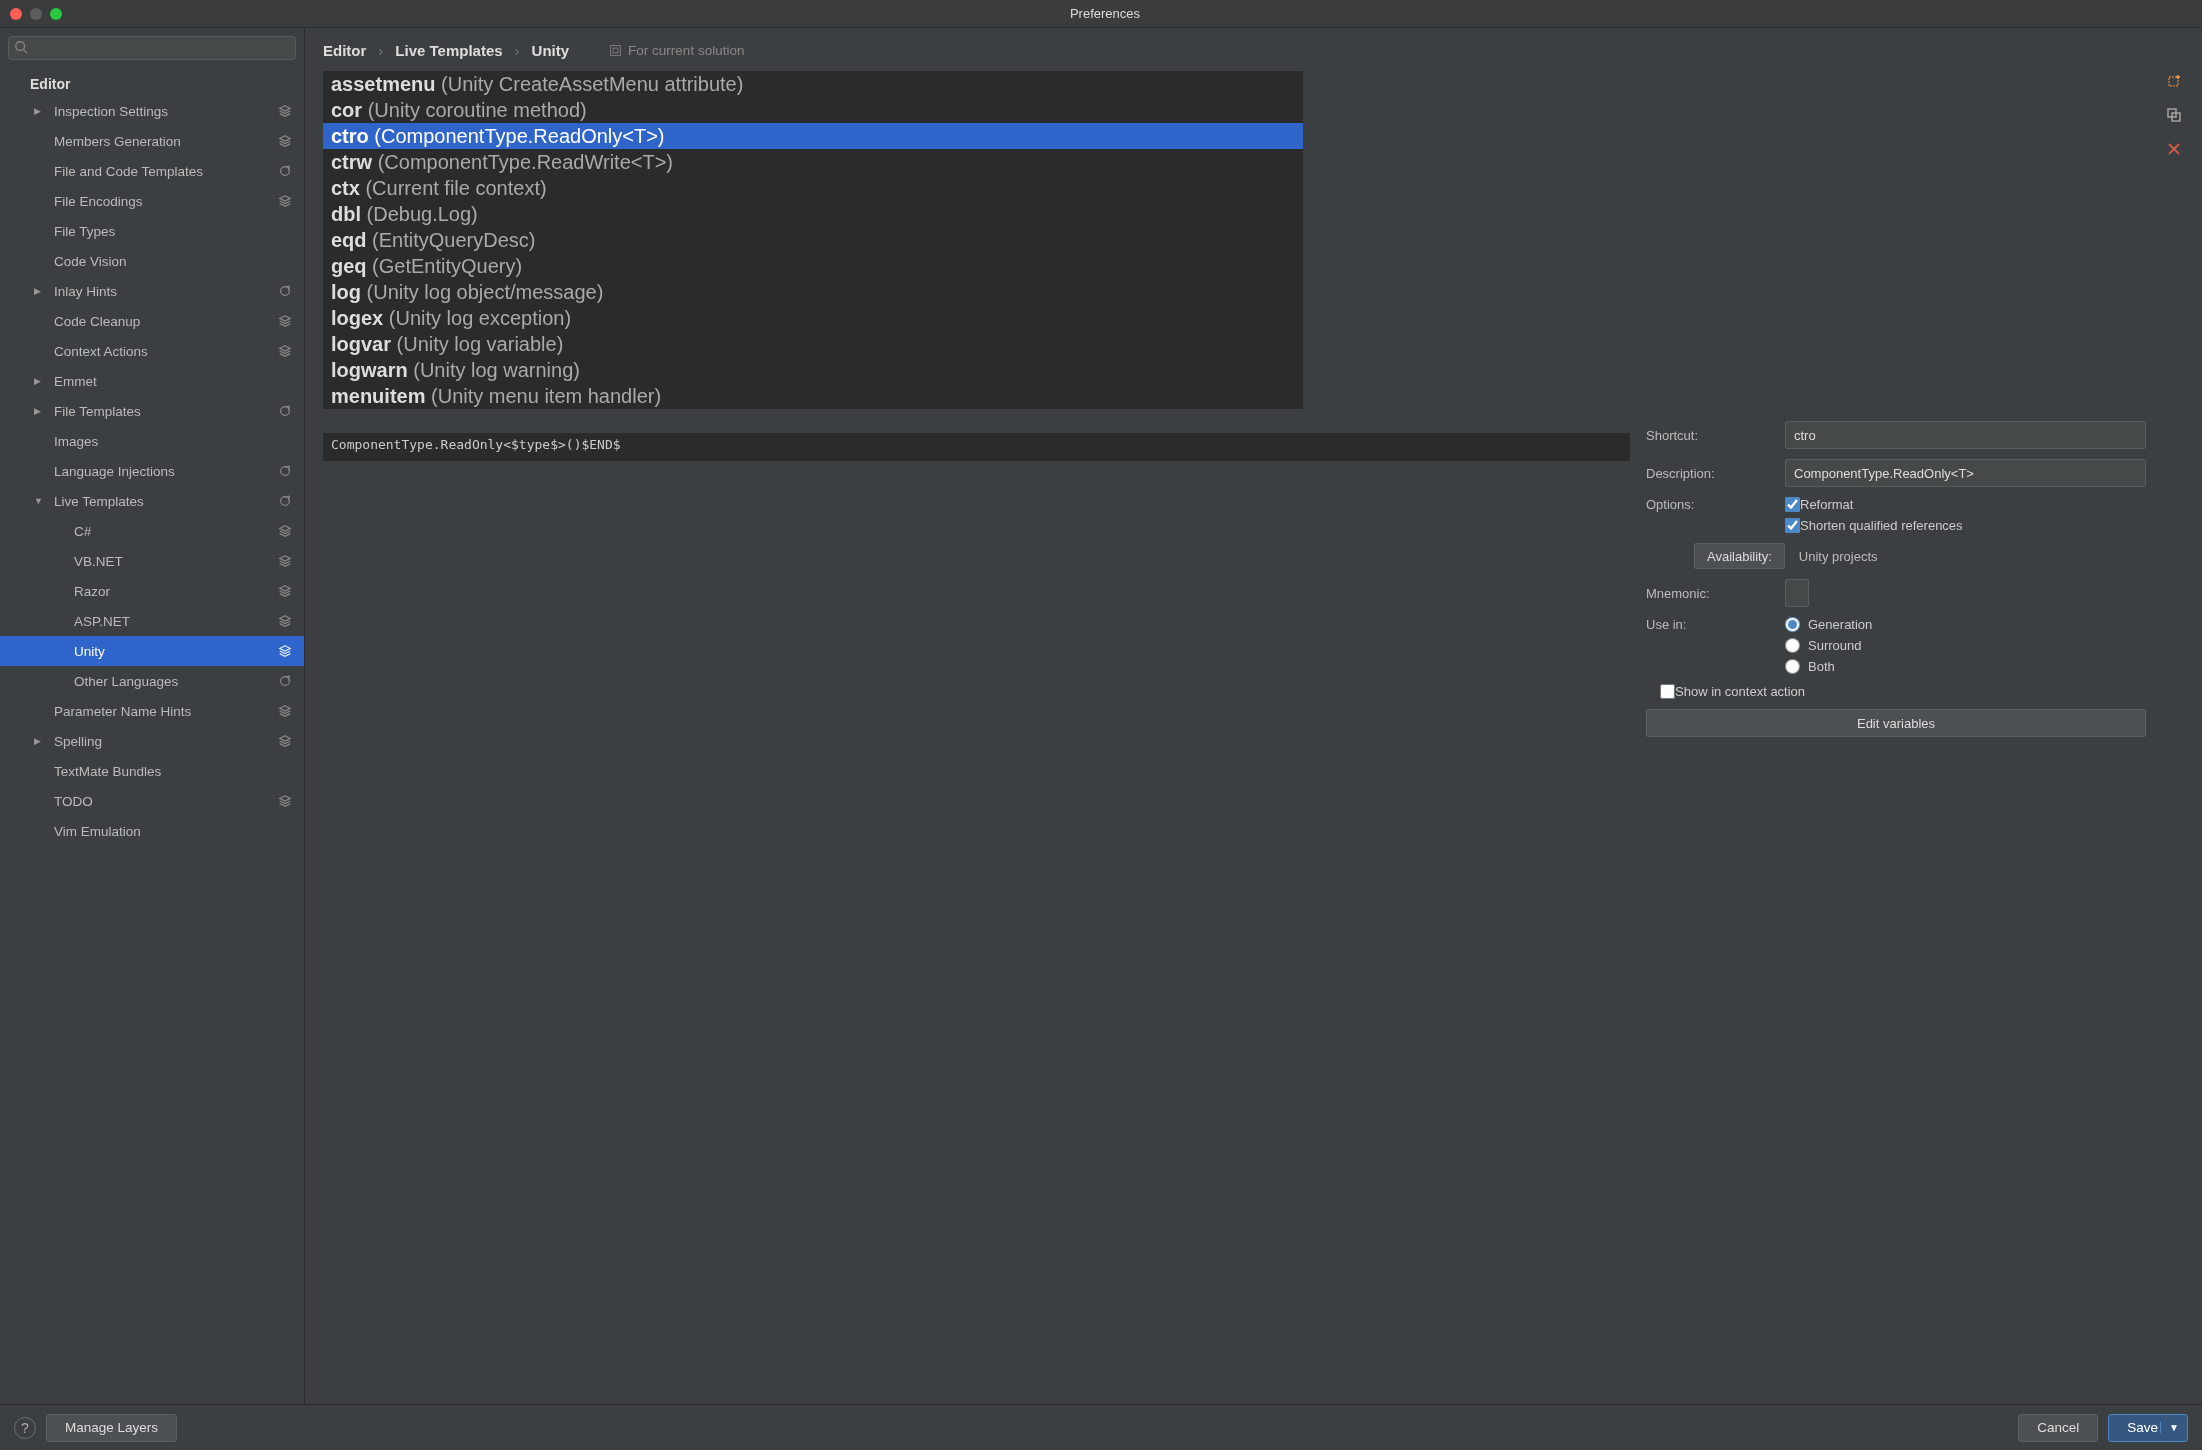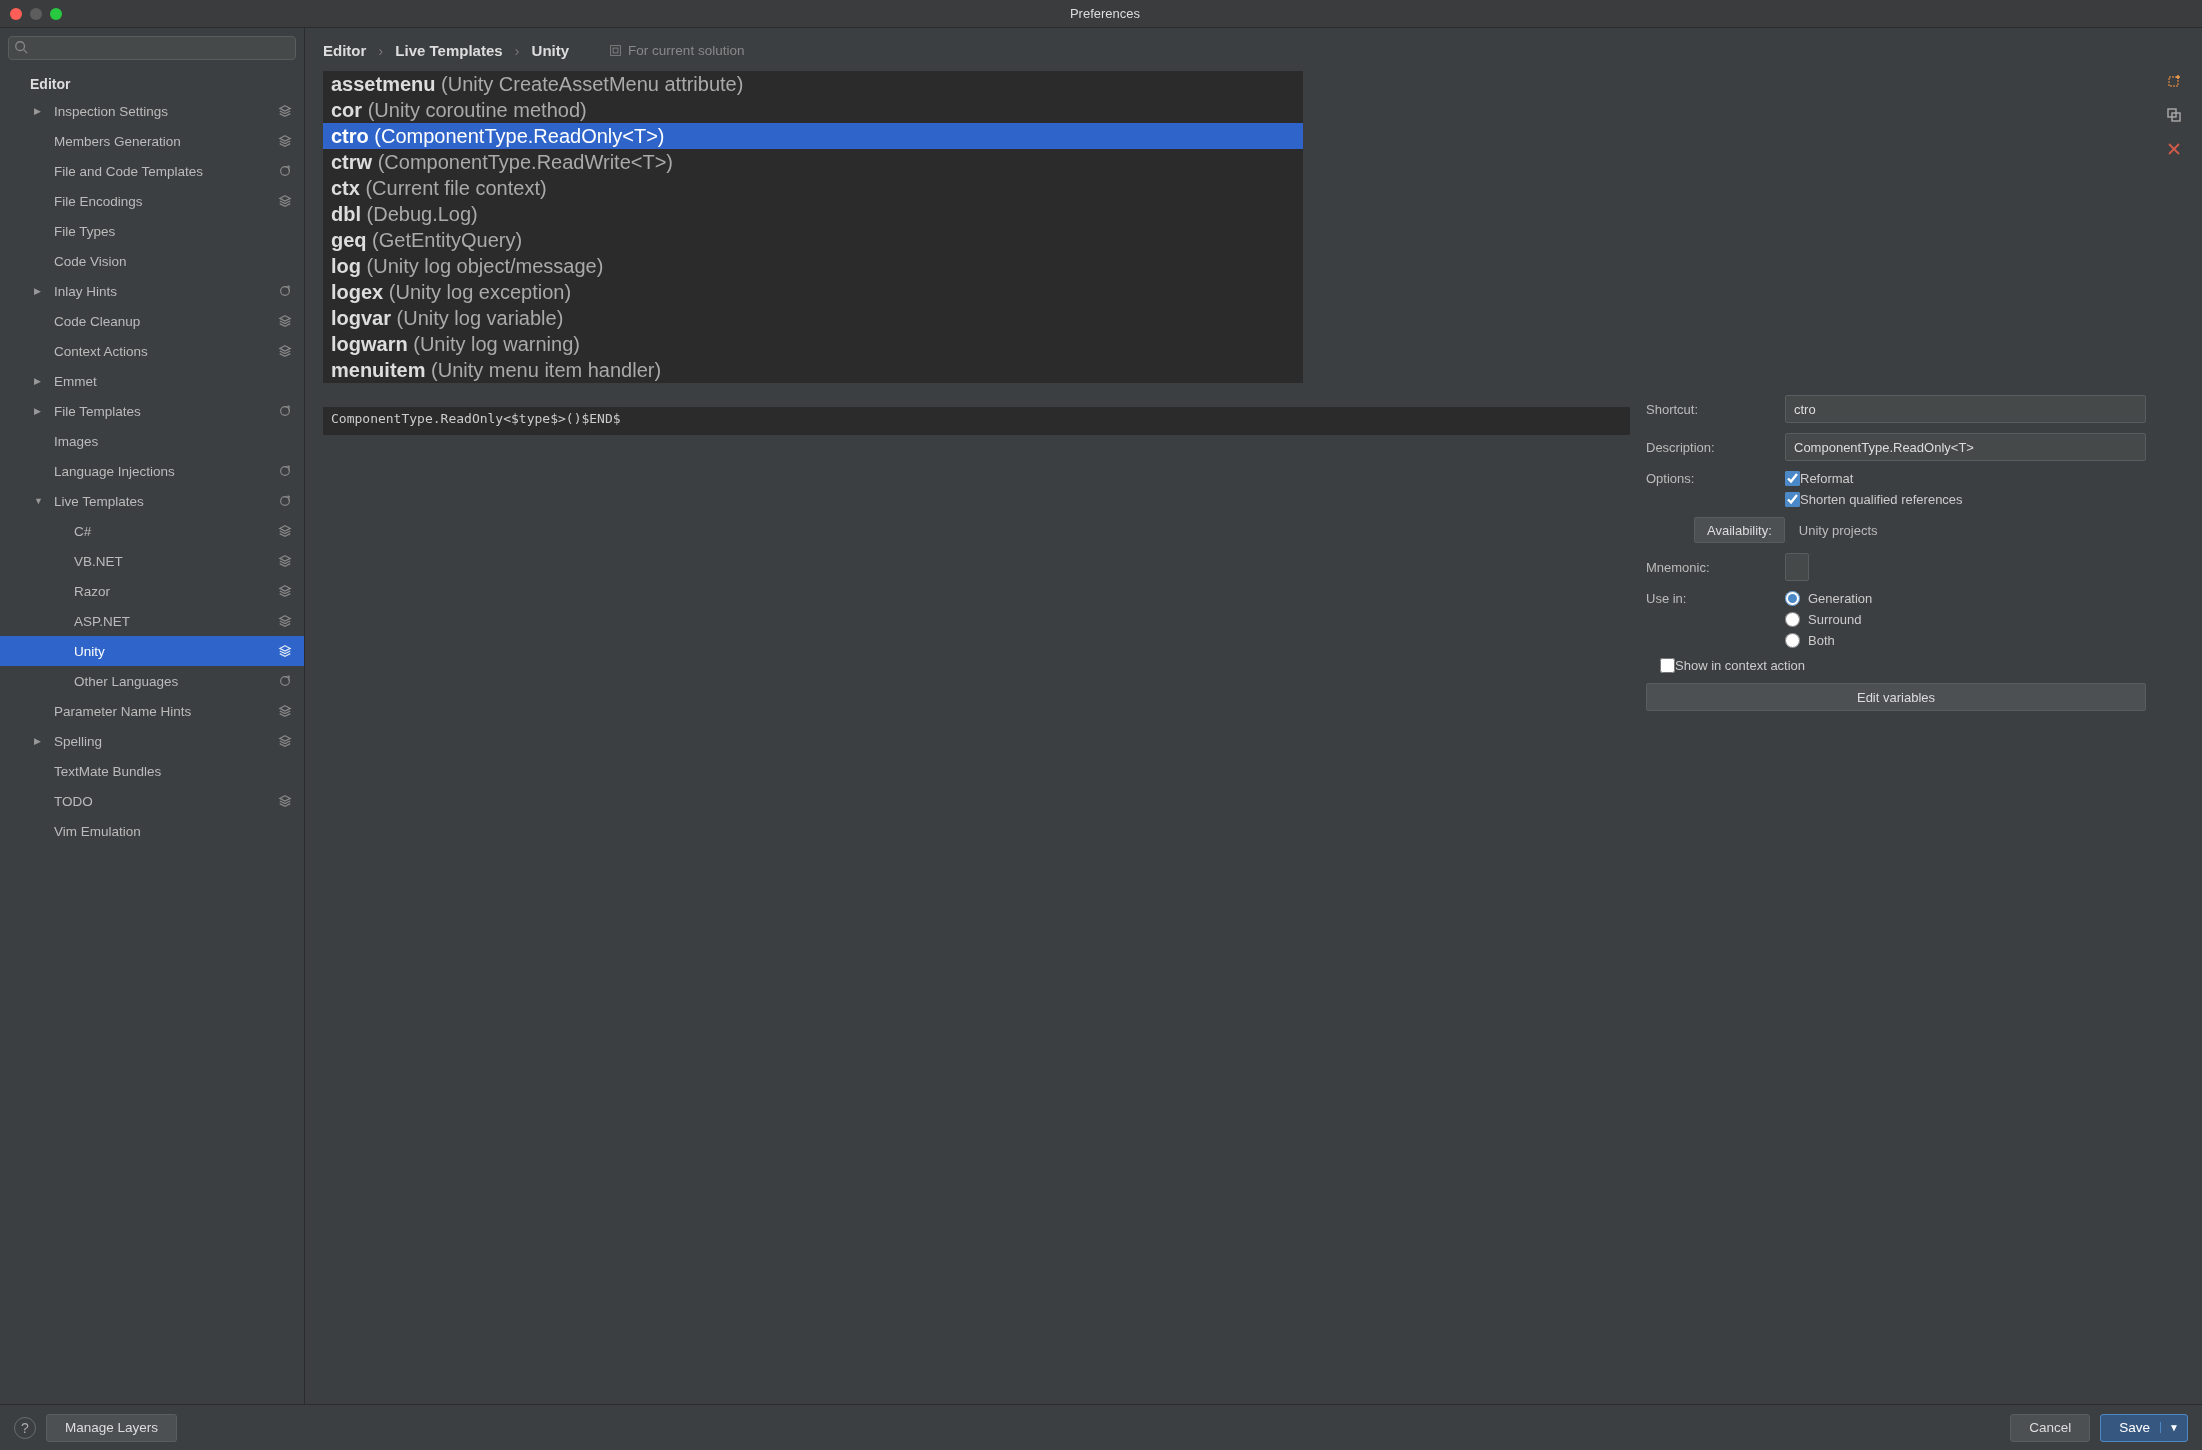--- a/index.html
+++ b/index.html
@@ -161,21 +161,21 @@
   border: 1px solid #6a6d6e; color: #aaa;
   display:flex; align-items:center; justify-content:center;
   font-size: 14px;
 }
 .btn {
   height: 28px; padding: 0 18px;
   background: #4c5052; border: 1px solid #5a5d5e; color: #ddd;
   border-radius: 3px; font-size: 13.5px;
 }
 .btn.primary { background: #365880; border-color: #4a88c7; color: #fff; }
-.btn.primary-split { padding-right: 8px; display: inline-flex; align-items: center; gap: 10px; }
+.btn.primary-split { padding-right: 8px; display: inline-flex; align-items: center; gap: 2px; }
 .btn .split-arrow { border-left: 1px solid #4a88c7; padding-left: 8px; font-size: 10px; }
 .footer .spacer { flex: 1; }
 
 
 ::-webkit-scrollbar { width: 10px; }
 ::-webkit-scrollbar-thumb { background: #555; border-radius: 5px; }
 .template-list { width:100%; }
 
 
 .upper-panel { background:#2b2b2b; margin-right: 0; }
@@ -451,20 +451,21 @@
 
       <div class="content-main">
 
         <div class="upper-panel template-list" id="template-list">
             <div class="template-item"><span class="abbr">assetmenu</span><span class="desc"> (Unity CreateAssetMenu attribute)</span></div>
             <div class="template-item"><span class="abbr">cor</span><span class="desc"> (Unity coroutine method)</span></div>
             <div class="template-item selected"><span class="abbr">ctro</span><span class="desc"> (ComponentType.ReadOnly&lt;T&gt;)</span></div>
             <div class="template-item"><span class="abbr">ctrw</span><span class="desc"> (ComponentType.ReadWrite&lt;T&gt;)</span></div>
             <div class="template-item"><span class="abbr">ctx</span><span class="desc"> (Current file context)</span></div>
             <div class="template-item"><span class="abbr">dbl</span><span class="desc"> (Debug.Log)</span></div>
+            <div class="template-item"><span class="abbr">eqd</span><span class="desc"> (EntityQueryDesc)</span></div>
             <div class="template-item"><span class="abbr">geq</span><span class="desc"> (GetEntityQuery)</span></div>
             <div class="template-item"><span class="abbr">log</span><span class="desc"> (Unity log object/message)</span></div>
             <div class="template-item"><span class="abbr">logex</span><span class="desc"> (Unity log exception)</span></div>
             <div class="template-item"><span class="abbr">logvar</span><span class="desc"> (Unity log variable)</span></div>
             <div class="template-item"><span class="abbr">logwarn</span><span class="desc"> (Unity log warning)</span></div>
             <div class="template-item"><span class="abbr">menuitem</span><span class="desc"> (Unity menu item handler)</span></div>
           </div>
 
         <div class="lower-row">
           <div class="code-col">

